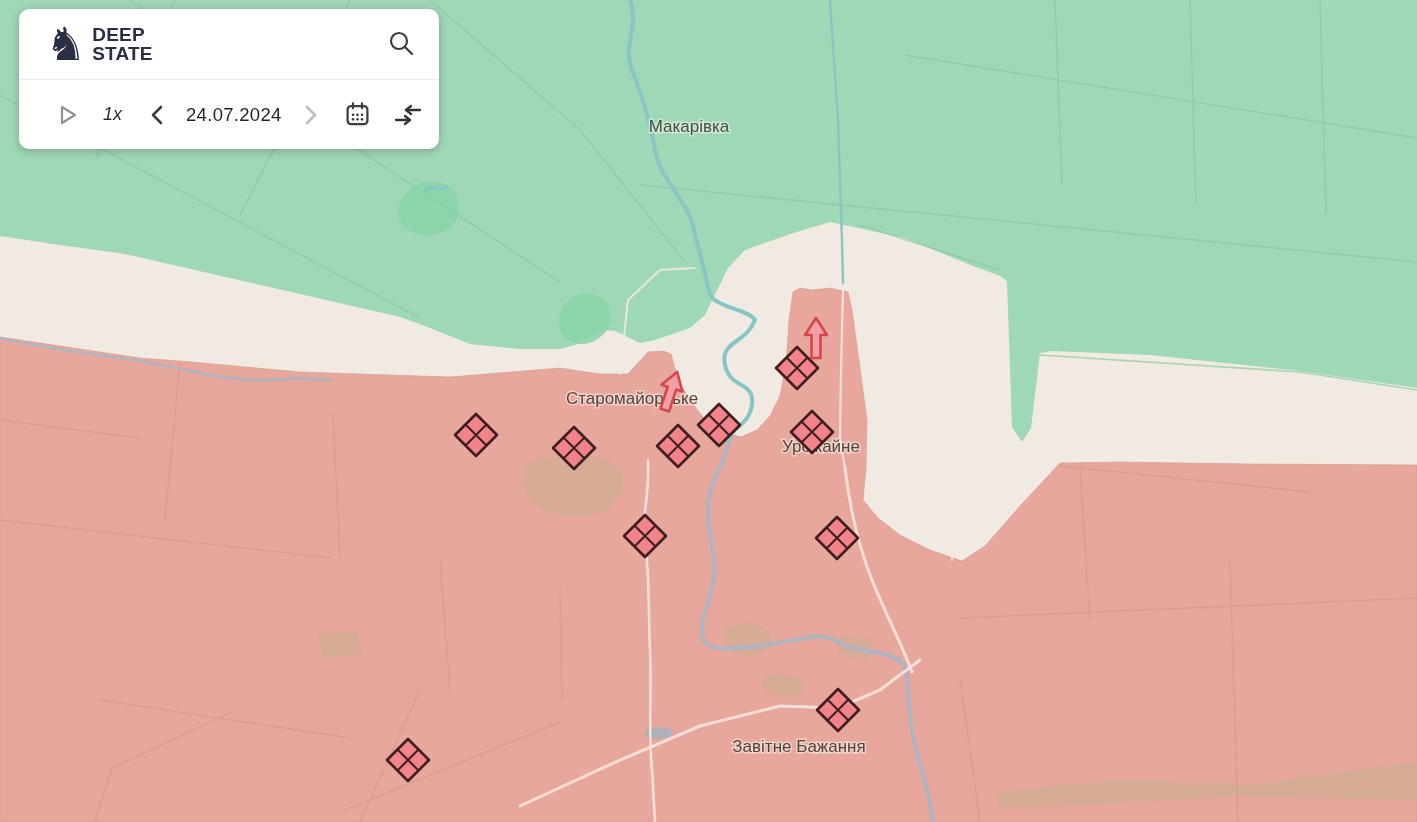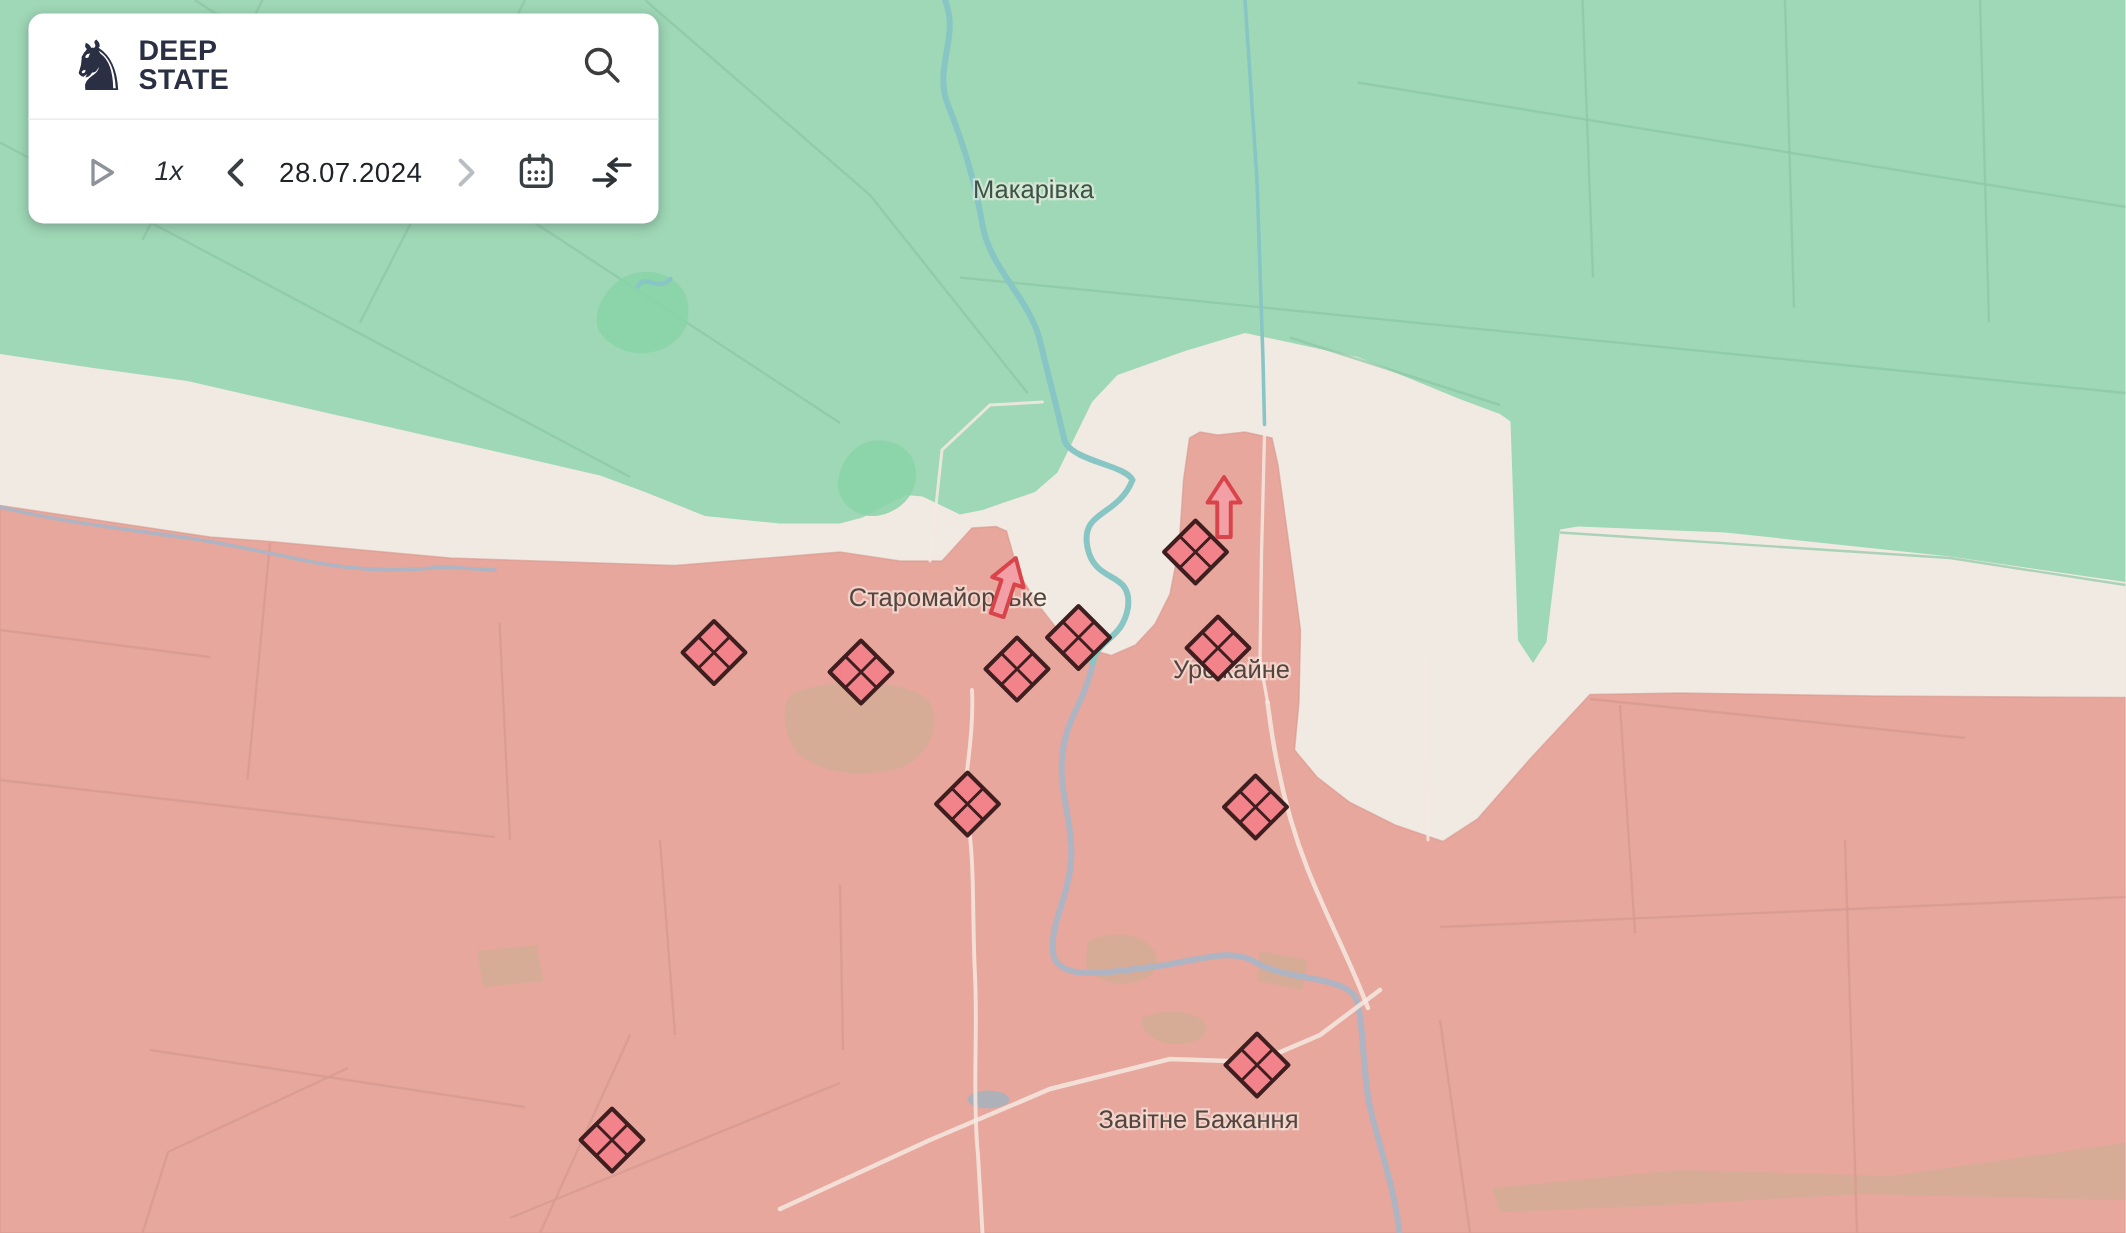--- a/index.html
+++ b/index.html
@@ -214,21 +214,21 @@
         <svg width="22" height="24" viewBox="0 0 22 24">
           <path d="M5 4 L18 12 L5 20 Z" fill="none" stroke="#8e939a" stroke-width="2.2" stroke-linejoin="round"></path>
         </svg>
       </button>
       <button class="icon-btn speed" style="margin-left:24px">1x</button>
       <button class="icon-btn" style="margin-left:26px">
         <svg width="18" height="22" viewBox="0 0 18 22">
           <path d="M13 3 L5 11 L13 19" fill="none" stroke="#3a3f44" stroke-width="2.6" stroke-linecap="round" stroke-linejoin="round"></path>
         </svg>
       </button>
-      <div class="date-text" style="margin-left:20px">28.07.2024</div>
+      <div class="date-text" style="margin-left:20px">24.07.2024</div>
       <button class="icon-btn" style="margin-left:20px">
         <svg width="18" height="22" viewBox="0 0 18 22">
           <path d="M5 3 L13 11 L5 19" fill="none" stroke="#b9bec3" stroke-width="2.6" stroke-linecap="round" stroke-linejoin="round"></path>
         </svg>
       </button>
       <button class="icon-btn" style="margin-left:24px">
         <svg width="27" height="27" viewBox="0 0 24 24">
           <rect x="3.2" y="4.6" width="17.6" height="16" rx="3" fill="none" stroke="#3a3f44" stroke-width="2"></rect>
           <line x1="8" y1="2.2" x2="8" y2="6.4" stroke="#3a3f44" stroke-width="2" stroke-linecap="round"></line>
           <line x1="16" y1="2.2" x2="16" y2="6.4" stroke="#3a3f44" stroke-width="2" stroke-linecap="round"></line>

